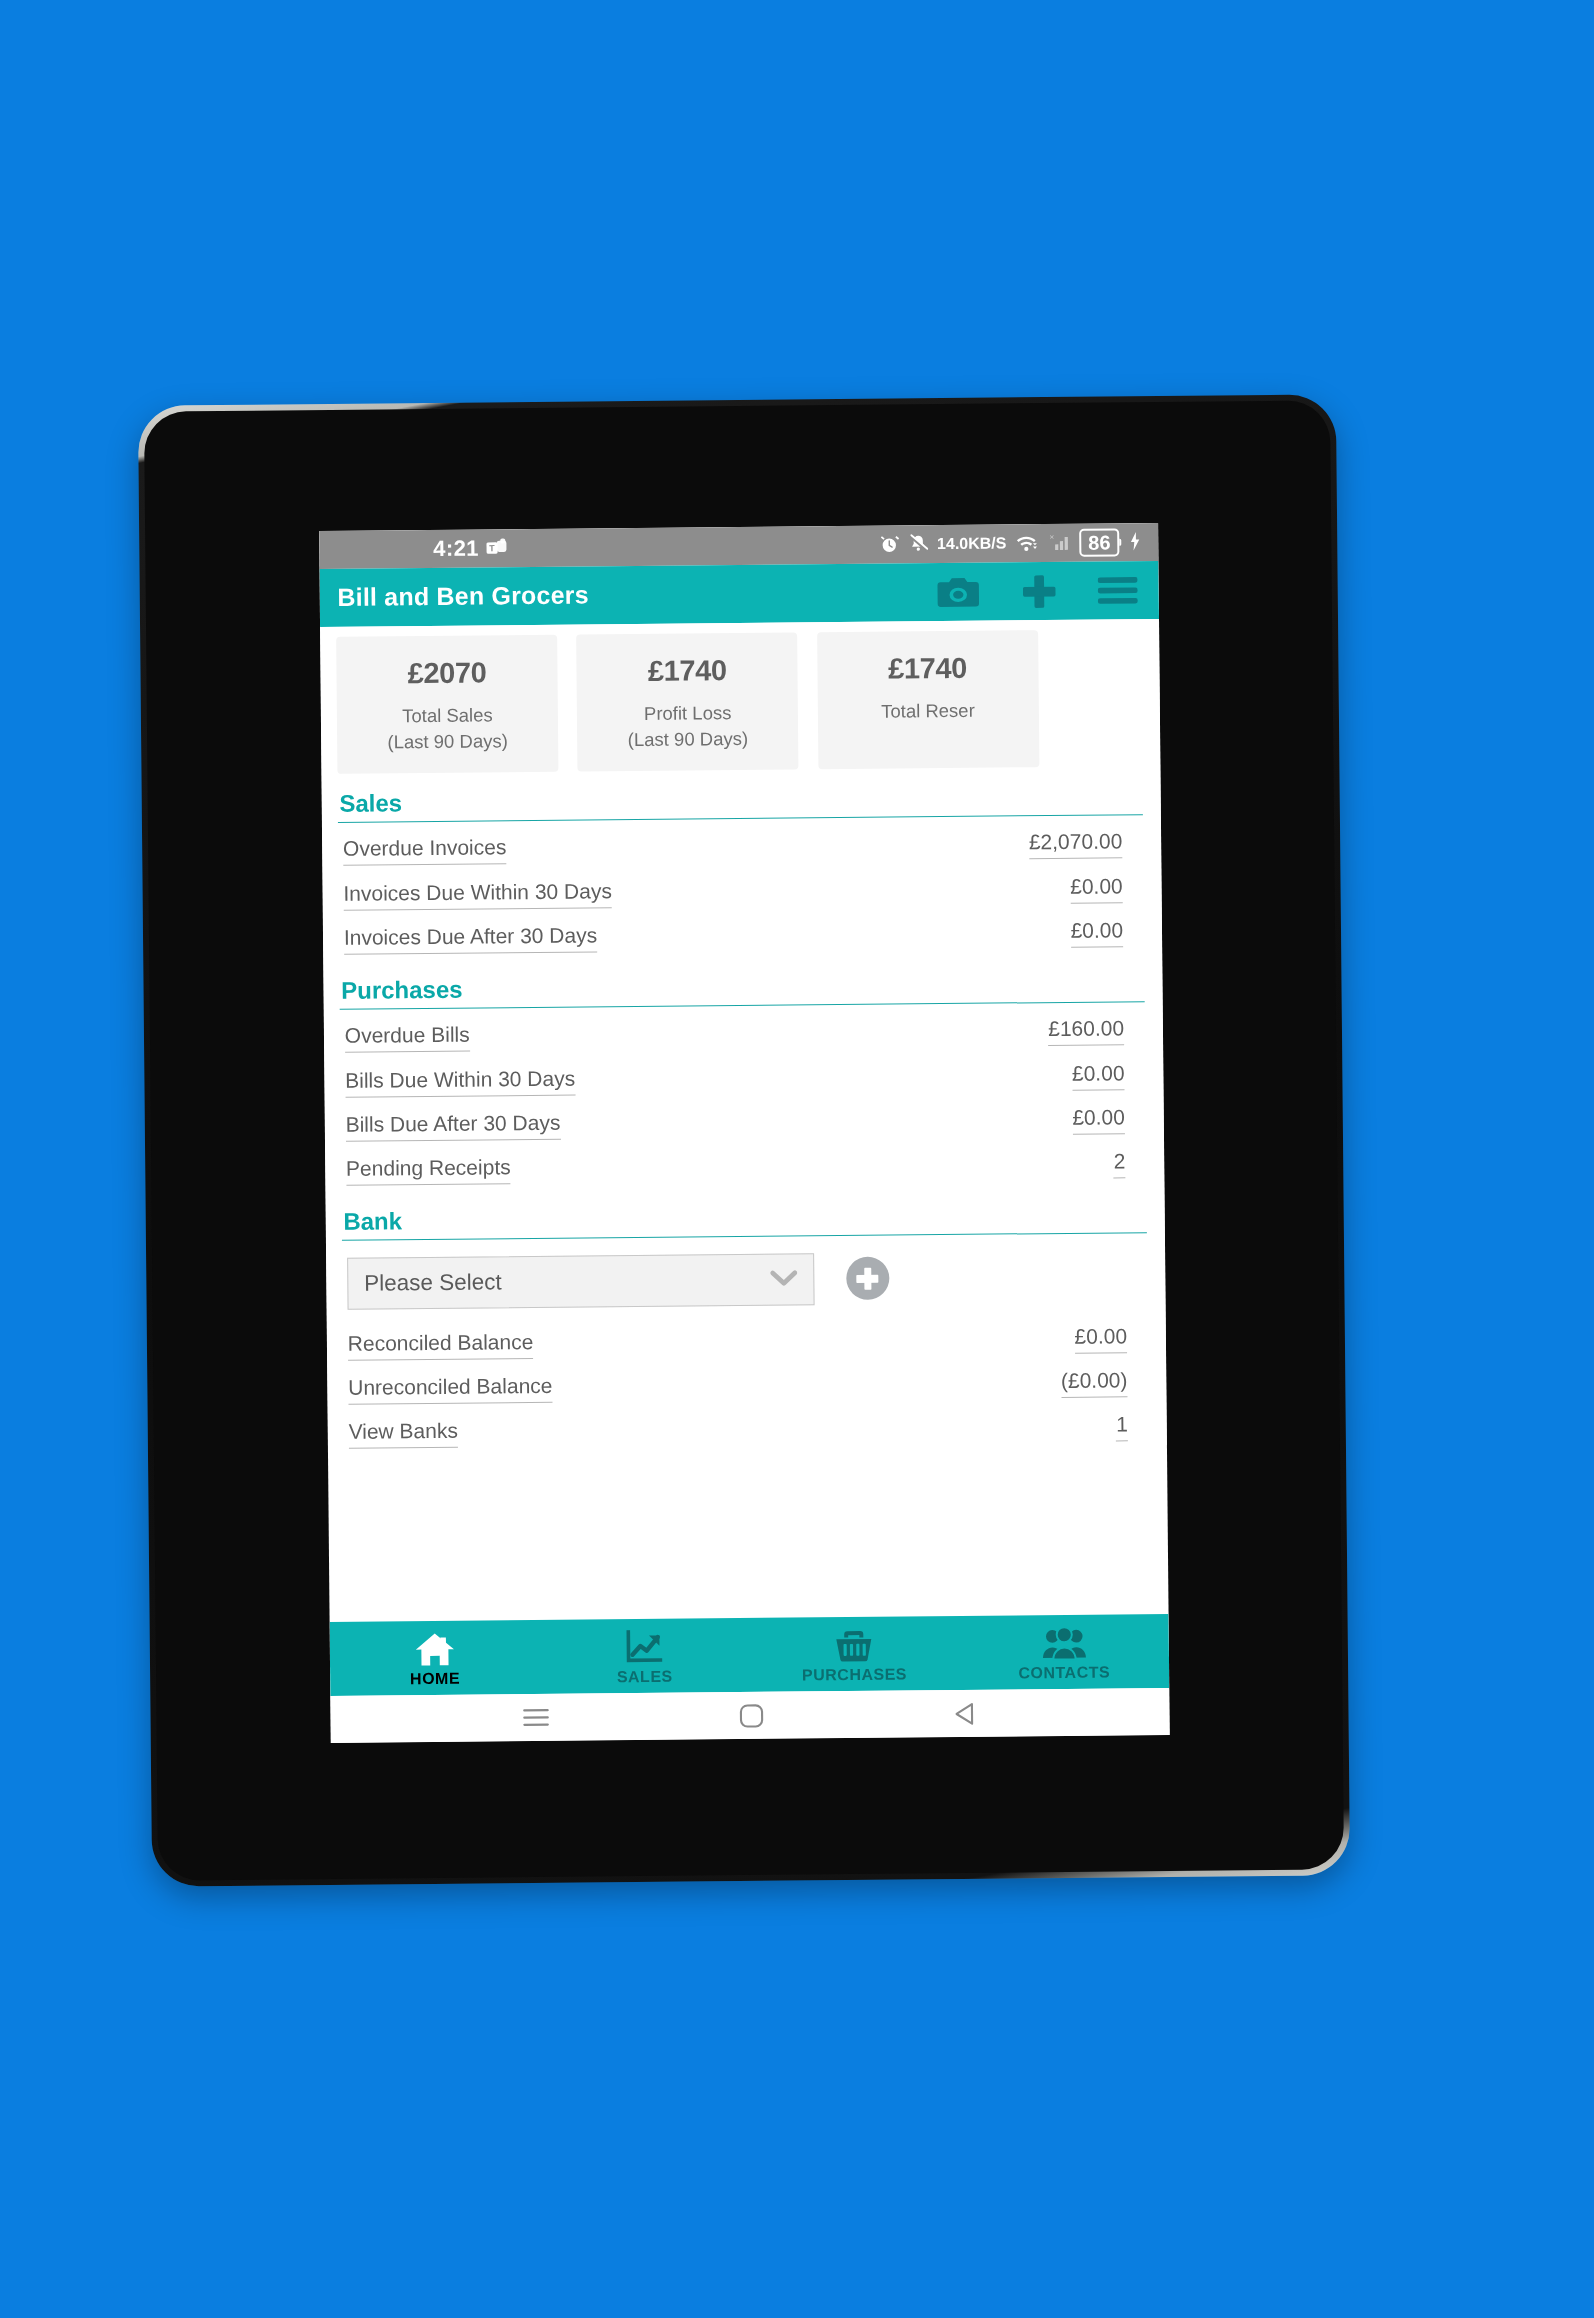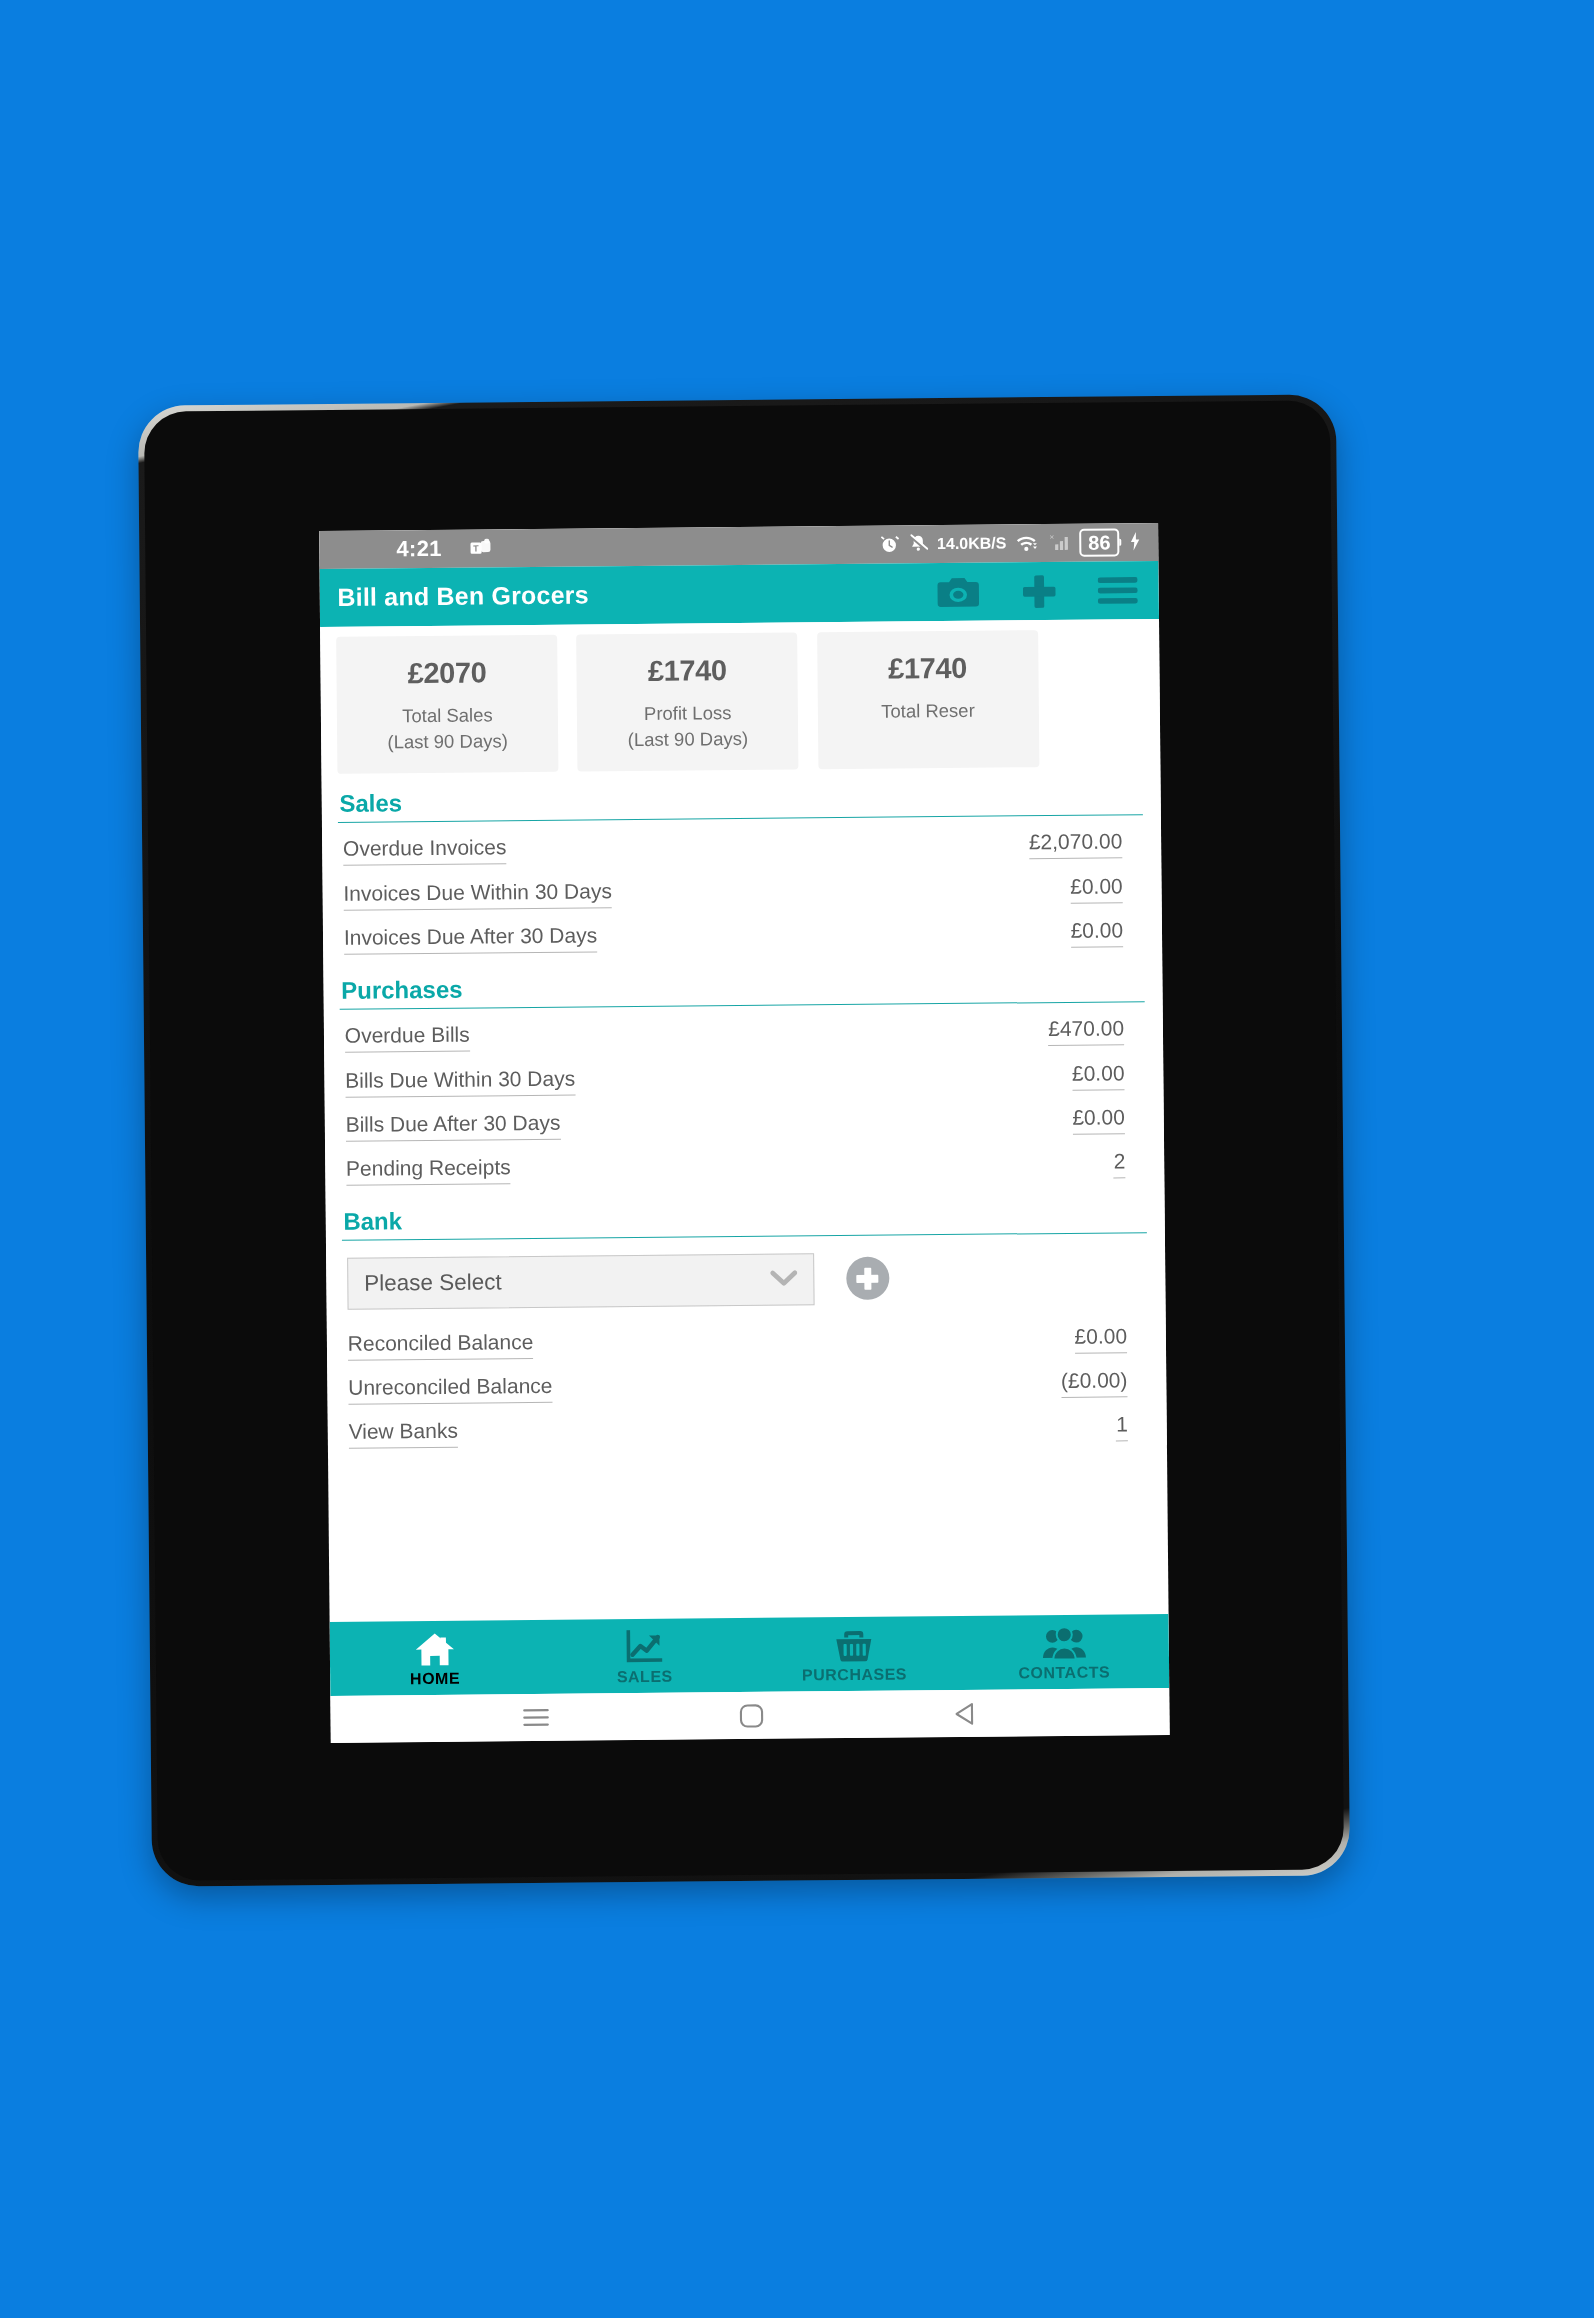--- a/index.html
+++ b/index.html
@@ -45,21 +45,21 @@
 
   
   #status-bar {
     height: 38px;
     background: #8d8d8d;
     display: flex;
     align-items: center;
     padding: 0 16px 0 0;
     color: #ffffff;
   }
-  .sb-left { display: flex; align-items: center; gap: 28px; margin-left: 77px; }
+  .sb-left { display: flex; align-items: center; gap: 7px; margin-left: 114px; }
   .sb-time { font-size: 22px; font-weight: bold; letter-spacing: 0.4px; }
   .sb-right { margin-left: auto; display: flex; align-items: center; gap: 8.9px; }
   .sb-ico { display: block; }
   .sb-speed { display: flex; flex-direction: row; align-items: center; line-height: 0.92; }
   .sb-speed .v { font-size: 16px; font-weight: bold; }
   .sb-speed .u { font-size: 16px; font-weight: bold; }
   .sb-batt {
     border: 2.1px solid #fff; border-radius: 4.8px;
     padding: 0.8px 7.2px 0.8px 7.2px; font-size: 20px; font-weight: bold;
     position: relative;
@@ -324,21 +324,21 @@
         <div class="row">
           <span class="lbl">Invoices Due After 30 Days</span>
           <span class="val">£0.00</span>
         </div>
       </div>
 
       <div class="sec-head" style="margin-top:13px">Purchases</div>
       <div class="sec-list">
         <div class="row">
           <span class="lbl">Overdue Bills</span>
-          <span class="val">£470.00</span>
+          <span class="val">£160.00</span>
         </div>
         <div class="row">
           <span class="lbl">Bills Due Within 30 Days</span>
           <span class="val">£0.00</span>
         </div>
         <div class="row">
           <span class="lbl">Bills Due After 30 Days</span>
           <span class="val">£0.00</span>
         </div>
         <div class="row">

